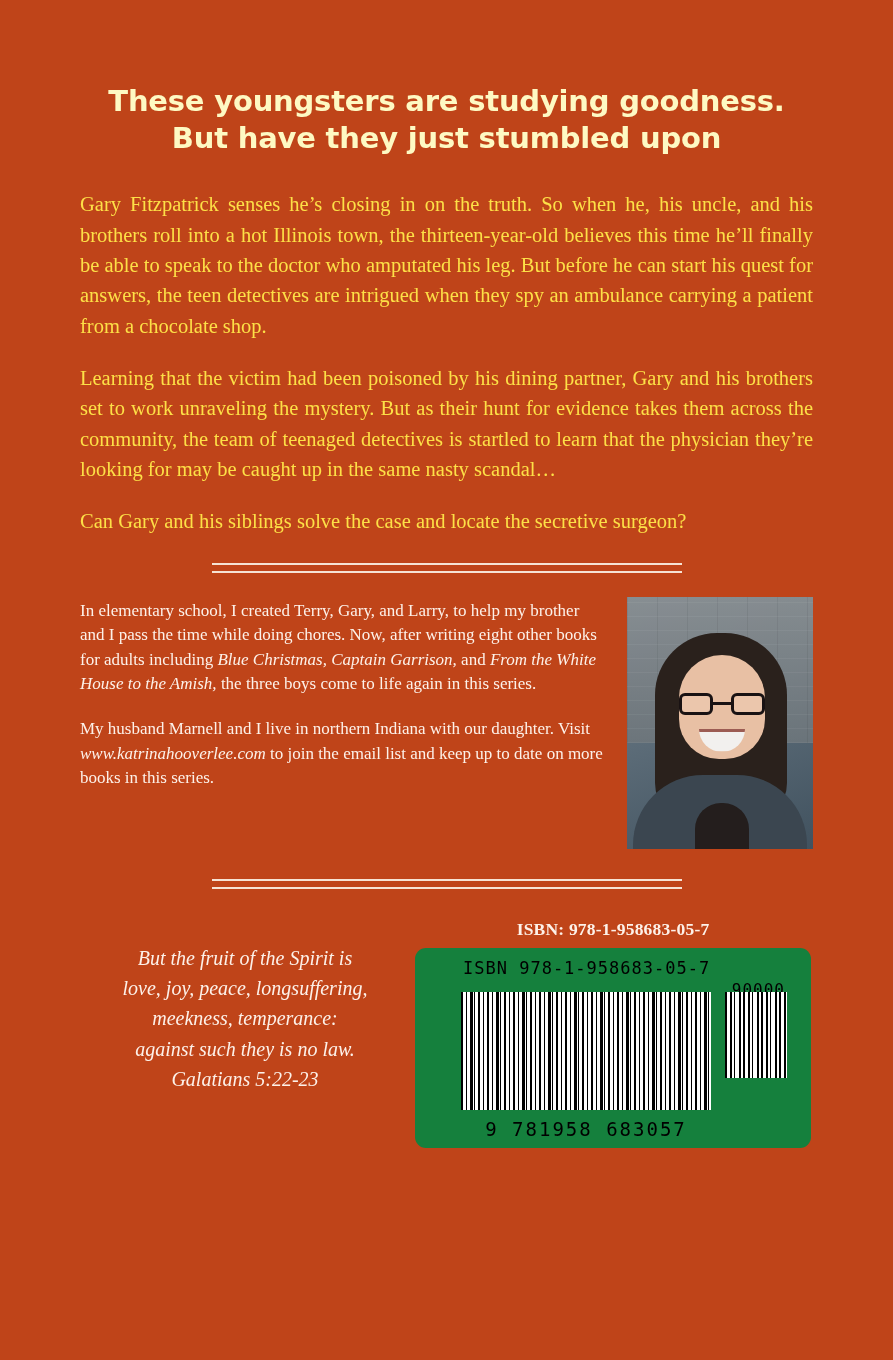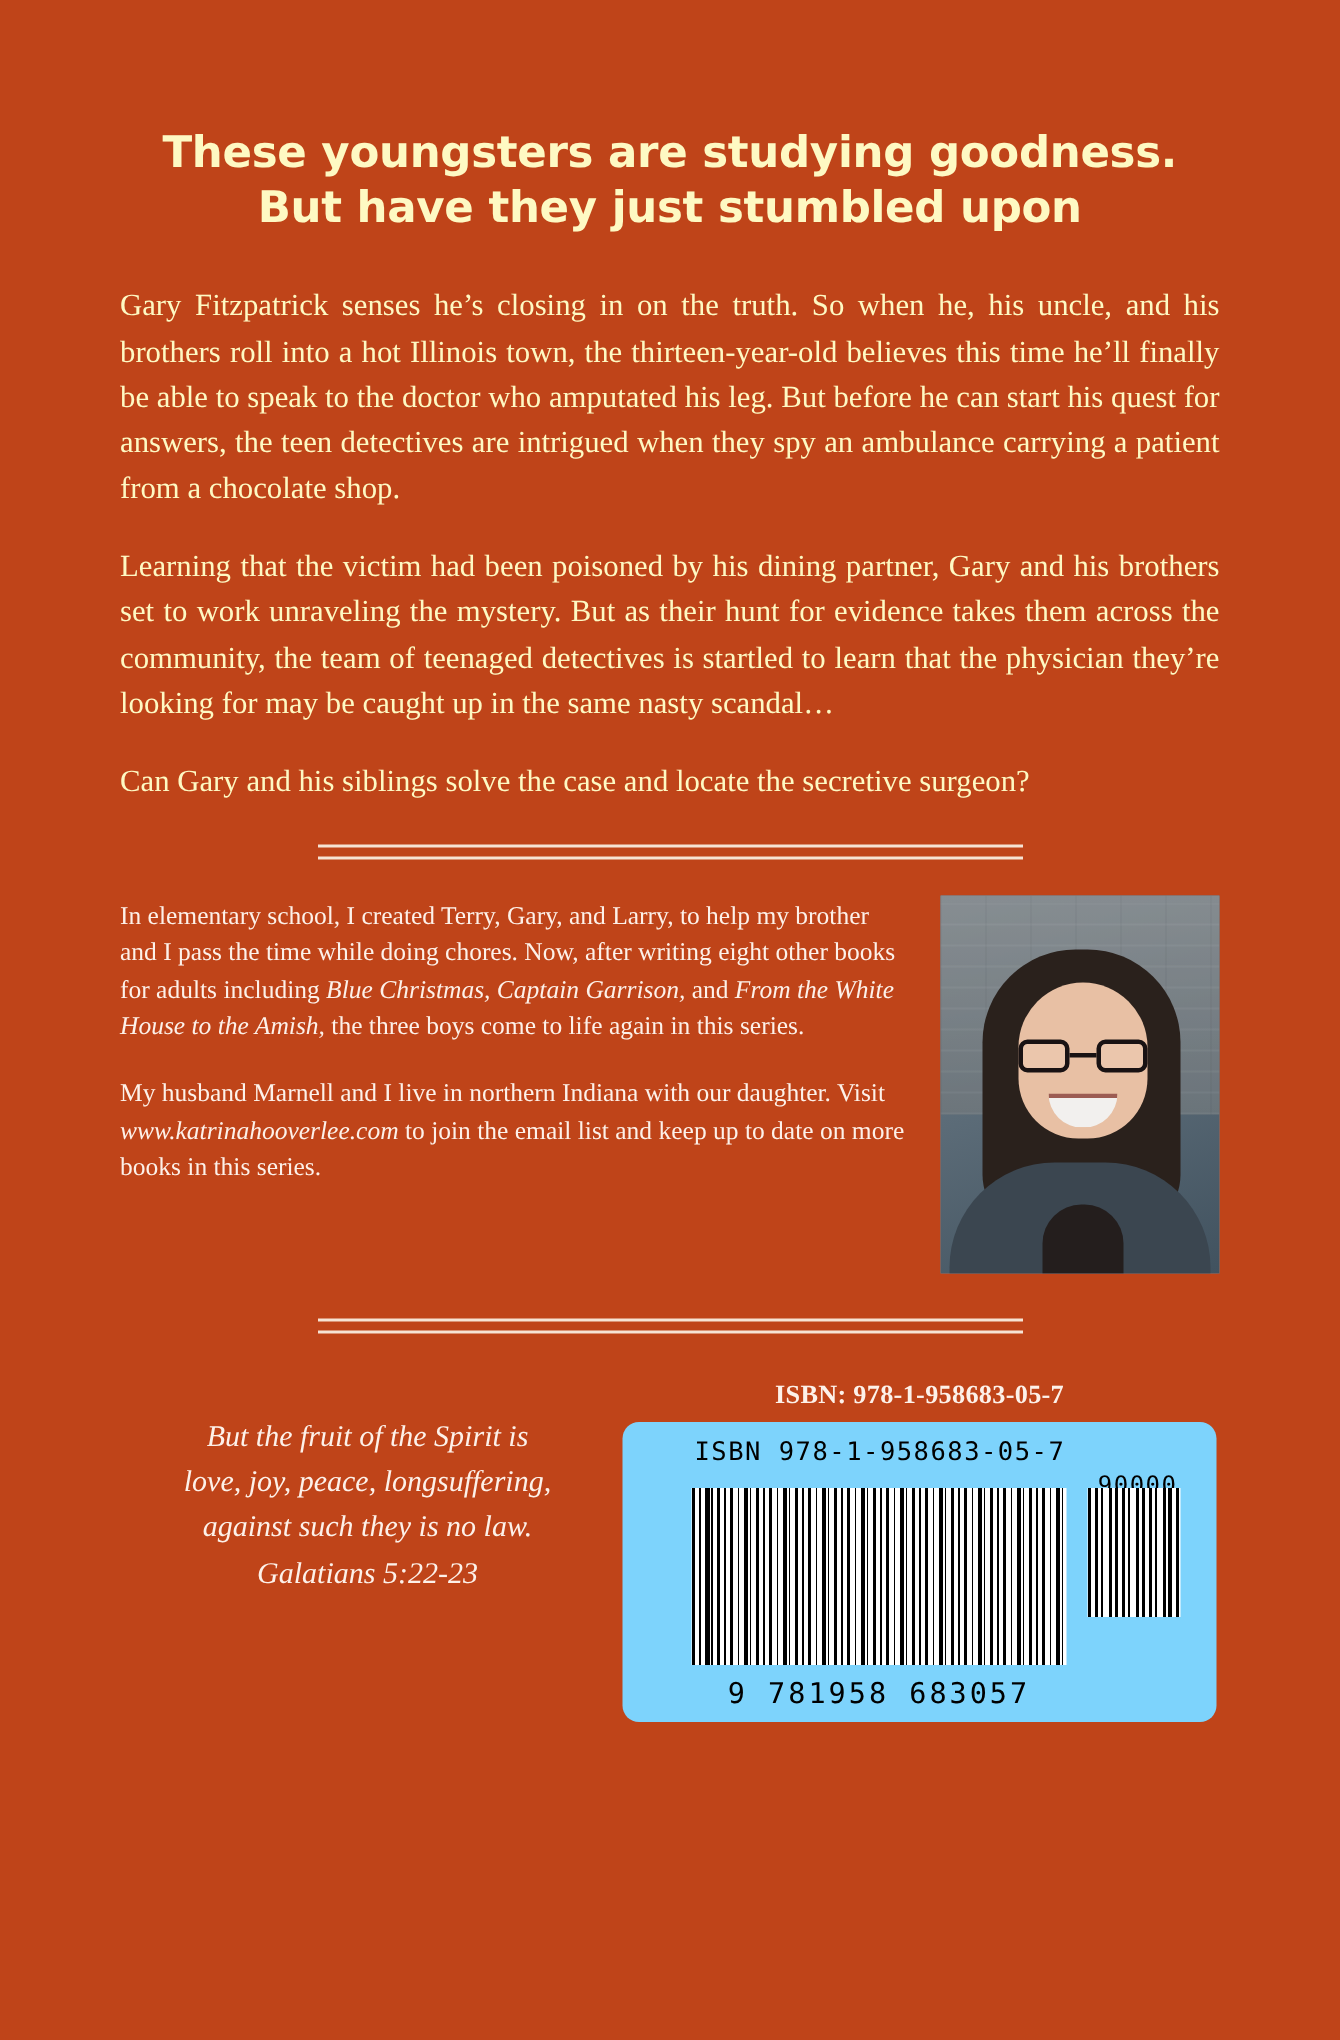--- a/index.html
+++ b/index.html
@@ -44,21 +44,21 @@
   
   .blurb {
     margin-top: 32px;
   }
   .blurb p {
     margin: 0 0 22px 0;
     font-size: 20.5px;
     line-height: 1.48;
     text-align: justify;
     text-justify: inter-word;
-    color: #fef9c3;
+    color: #fde047;
     hyphens: none;
   }
   .blurb p:last-child {
     margin-bottom: 0;
   }
   .blurb p.question {
     text-align: left;
   }
 
   
@@ -199,21 +199,21 @@
     text-align: center;
   }
   .isbn-text {
     font-size: 17.5px;
     letter-spacing: 0.2px;
     color: #fdf1e9;
     margin-bottom: 8px;
     font-weight: 700;
   }
   .barcode-box {
-    background: #7dd3fc;
+    background: #15803d;
     width: 396px;
     height: 200px;
     margin: 0 auto;
     position: relative;
     box-sizing: border-box;
     padding: 10px 14px 6px 14px;
     border-radius: 11px;
   }
   .barcode-top {
     display: flex;
@@ -313,20 +313,21 @@
       <div class="smile"></div>
     </div>
   </div>
 
   <div class="divider second"></div>
 
   <div class="bottom">
     <div class="verse">
       <span>But the fruit of the Spirit is</span>
       <span>love, joy, peace, longsuffering,</span>
+      <span>meekness, temperance:</span>
       <span>against such they is no law.</span>
       <span>Galatians 5:22-23</span>
     </div>
 
     <div class="isbn-block">
       <div class="isbn-text">ISBN: 978-1-958683-05-7</div>
       <div class="barcode-box">
         <div class="barcode-top">
           <span>ISBN 978-1-958683-05-7</span>
         </div>

